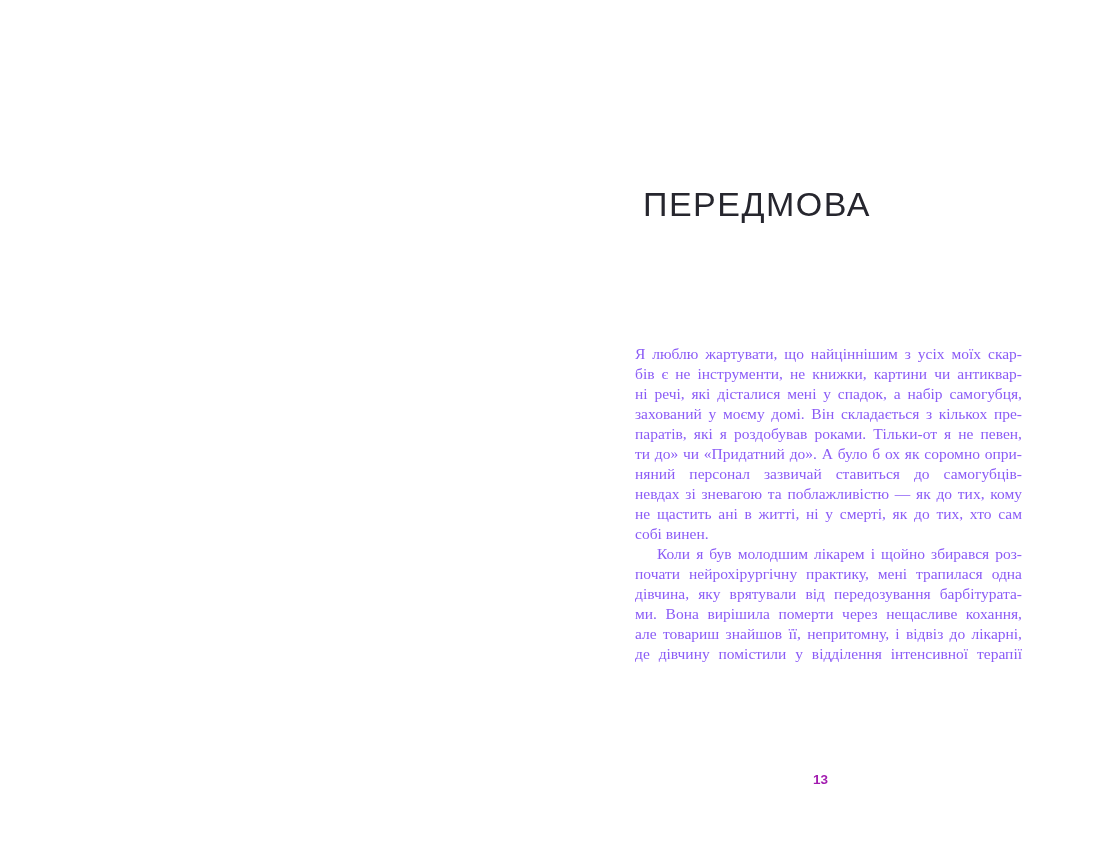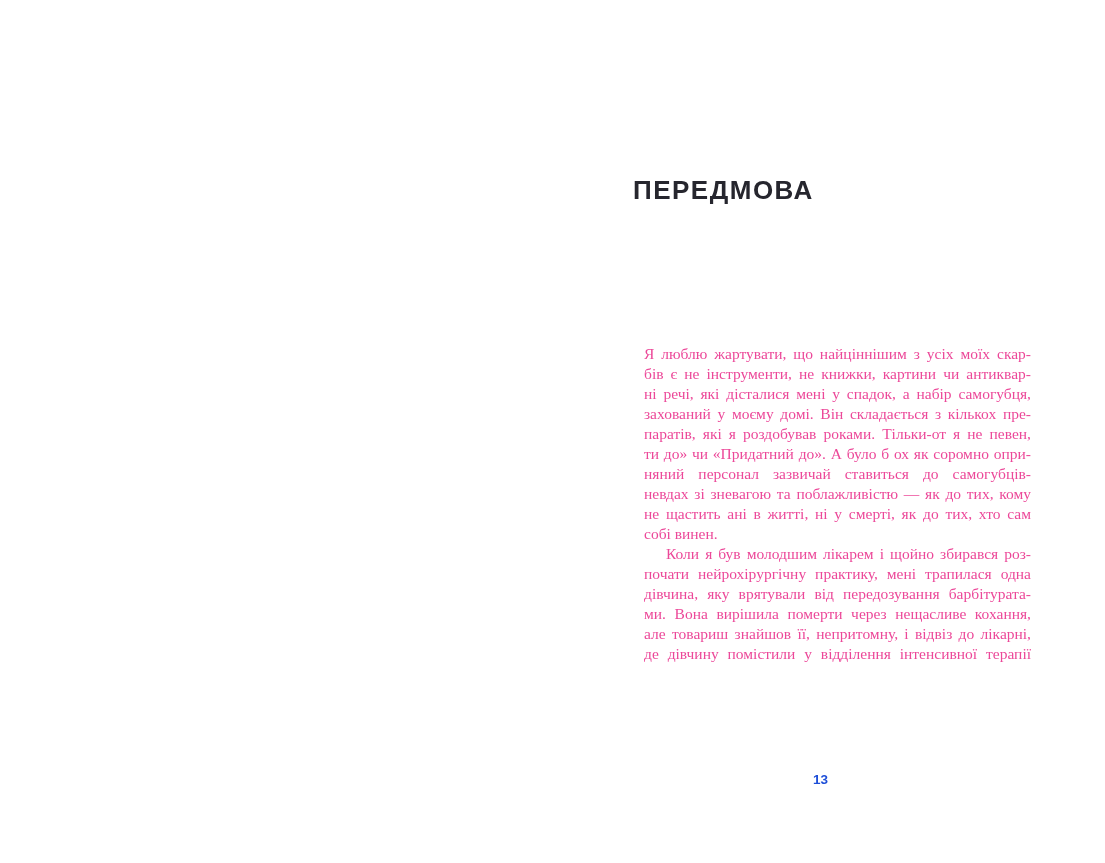--- a/index.html
+++ b/index.html
@@ -31,57 +31,57 @@
     left: 627px;
     top: 0;
     width: 387px;
     height: 863px;
     background: #ffffff;
   }
   .chapter-title {
     position: absolute;
     top: 169px;
     left: 0;
-    margin: 6px;
+    margin: 16px;
     font-family: "Liberation Sans", sans-serif;
-    font-weight: bold;
-    font-size: 26px;
+    font-weight: normal;
+    font-size: 34px;
     letter-spacing: 1.5px;
     color: #26262e;
   }
   .text-block {
     position: absolute;
     top: 344px;
-    left: 17px;
+    left: 8px;
     width: 387px;
     font-family: "Liberation Serif", serif;
     font-size: 15.5px;
     line-height: 20px;
-    color: #ec4899;
+    color: #8b5cf6;
   }
   .line {
     text-align: justify;
     text-align-last: justify;
   }
   .line-end {
     text-align-last: left;
   }
   .line-indent {
     text-indent: 22px;
   }
   .page-number {
     position: absolute;
     top: 772px;
     left: 0;
     width: 387px;
     text-align: center;
     font-family: "Liberation Sans", sans-serif;
     font-weight: bold;
     font-size: 13.5px;
-    color: #1d4ed8;
+    color: #a21caf;
   }
 </style>
 </head>
 <body>
 
 <div class="book-spread">
   <div class="left-page"></div>
   <div class="right-page">
     <h1 class="chapter-title">ПЕРЕДМОВА</h1>
     <div class="text-block">

